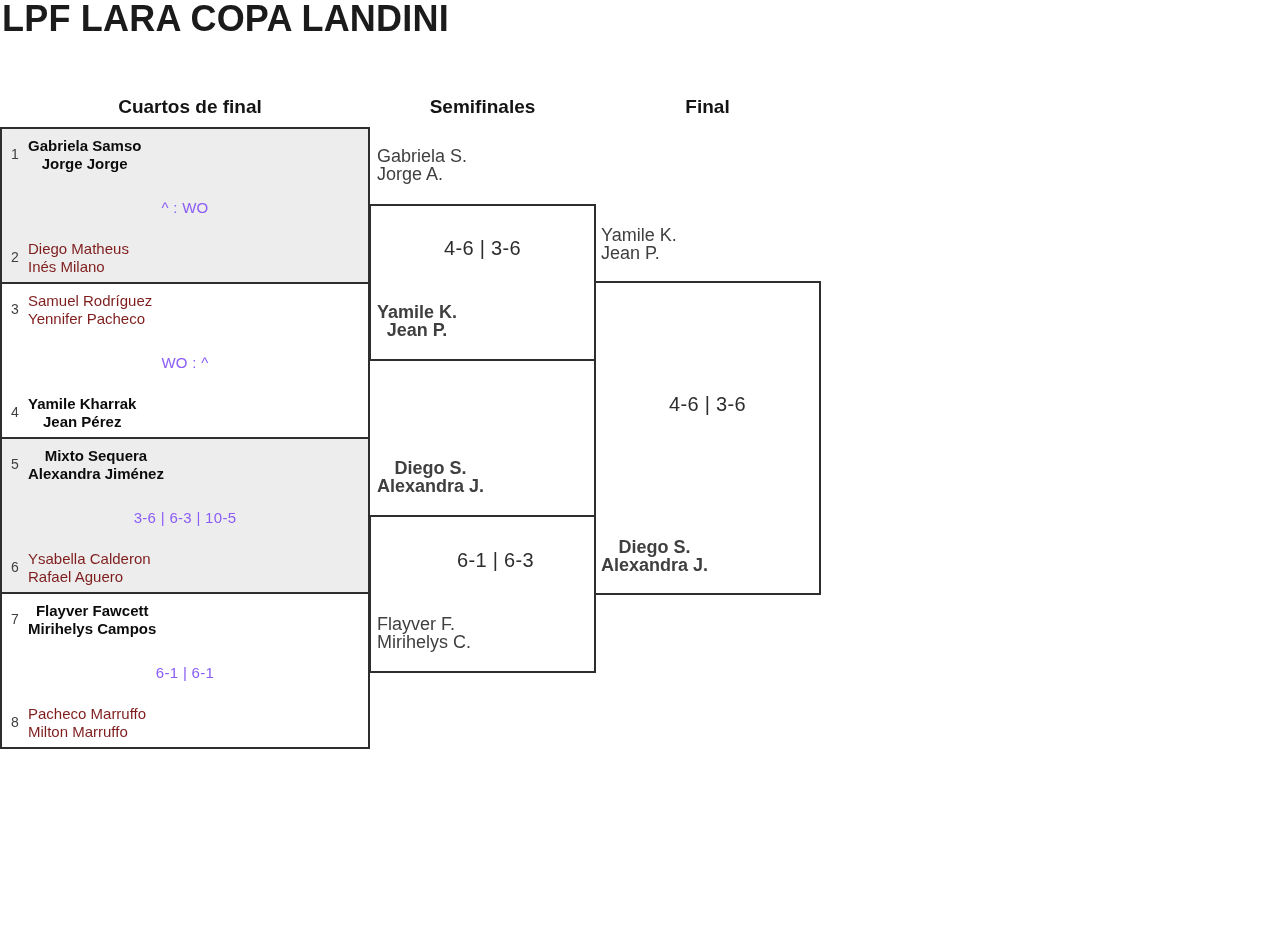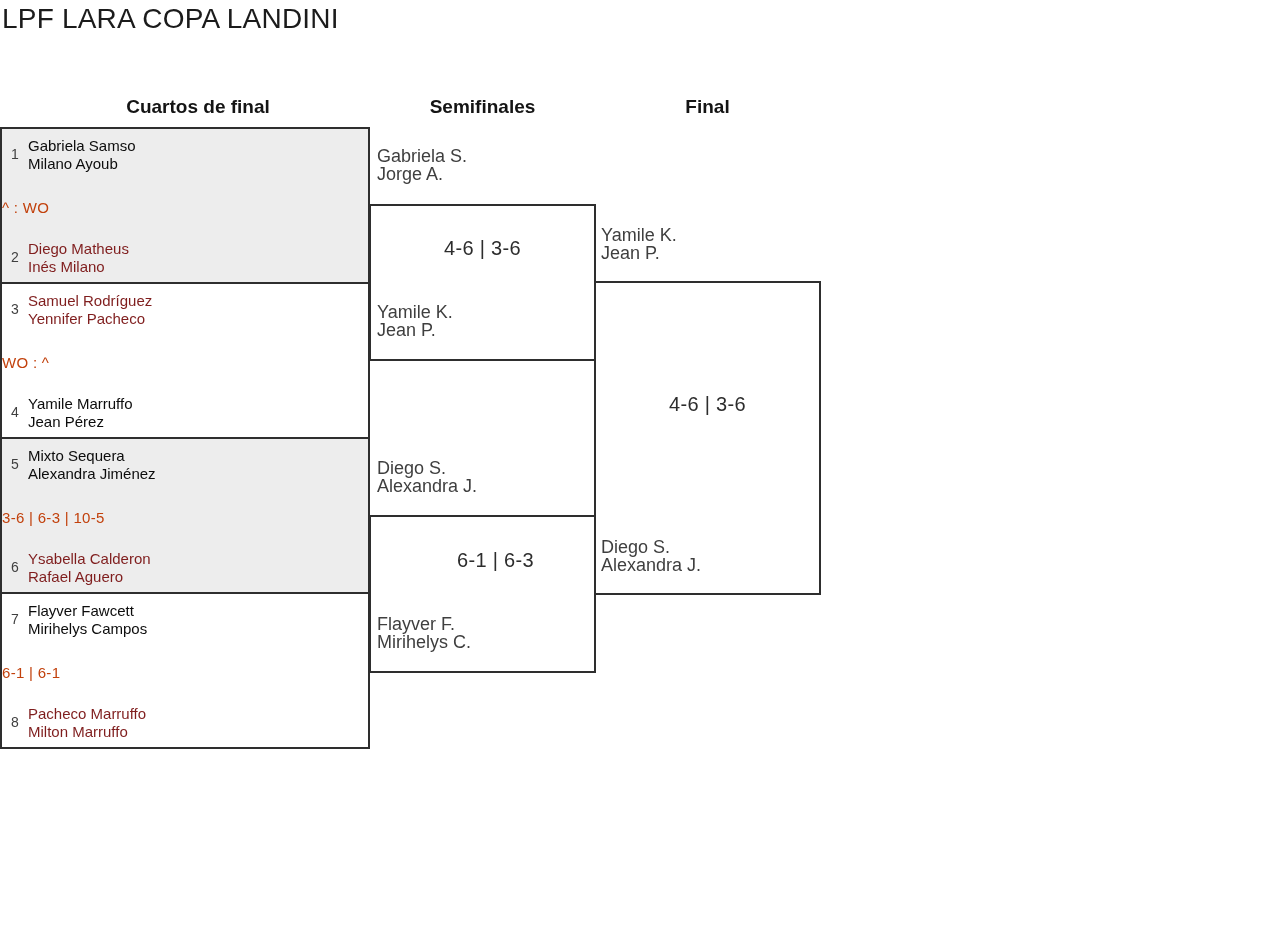--- a/index.html
+++ b/index.html
@@ -1,54 +1,54 @@
 <!DOCTYPE html>
 <html><head>
 <meta charset="utf-8">
 <style>
   html,body { margin:0; padding:0; background:#fff; }
   body { font-family:"Liberation Sans", sans-serif; }
   .canvas { position:relative; width:1280px; height:949px; background:#ffffff; overflow:hidden; }
 
   
-  .title { position:absolute; left:2px; top:2px; font-size:28px; line-height:33px;
-           font-weight:400; color:#1b1b1b; letter-spacing:.2px; }
+  .title { position:absolute; left:2px; top:2px; font-size:36px; line-height:33px;
+           font-weight:700; color:#1b1b1b; letter-spacing:.2px; }
 
   
   .logo { position:absolute; left:1048px; top:2px; width:230px; height:70px; }
   .dot { position:absolute; border-radius:50%; }
   .dot-blue-sm   { left:13px; top:11px; width:13px; height:13px; background:#2aa9e0; }
   .dot-green-lg  { left:34px; top:2px;  width:29px; height:29px; background:#76b725; }
   .dot-orange    { left:20px; top:27px; width:21px; height:21px; background:#ee7224; }
   .dot-blue-lg   { left:4px;  top:41px; width:23px; height:23px; background:#2aa9e0; }
   .dot-green-sm  { left:37px; top:43px; width:15px; height:15px; background:#76b725; }
   .logo-text { position:absolute; left:64px; top:0; font-size:53px; line-height:64px;
                font-weight:700; color:#76b725; letter-spacing:-2px; }
 
   
   .round-label { position:absolute; top:96px; font-size:19px; font-weight:700;
                  color:#141414; text-align:center; }
-  .rl-qf { left:0;     width:380px;padding-left:8px; }
+  .rl-qf { left:0;     width:380px; }
   .rl-sf { left:369px; width:227px; }
   .rl-f  { left:594px; width:227px; }
 
   
   .match { position:absolute; left:0; width:370px; height:157px; box-sizing:border-box;
            border:2px solid #2e2e2e; background:#ffffff; }
   .match.gray { background:#ededed; }
   .m1 { top:127px; } .m2 { top:282px; } .m3 { top:437px; } .m4 { top:592px; }
 
   .seed { position:absolute; left:4px; width:18px; text-align:center;
           font-size:14px; color:#3f3f3f; }
   .seed.s-top { top:17px; } .seed.s-bottom { top:120px; }
   .team { position:absolute; left:26px; font-size:15px; line-height:18px; color:#7f1d1d; }
   .team.t-top { top:8px; } .team.t-bottom { top:111px; }
-  .winner { font-weight:400; color:#0c0c0c; }
-  .qscore { position:absolute; left:0; width:100%; top:70px; 
-            font-size:15px; color:#c2410c; letter-spacing:.3px; }
+  .winner { font-weight:700; color:#0c0c0c;text-align:center; }
+  .qscore { position:absolute; left:0; width:100%; top:70px; text-align:center;
+            font-size:15px; color:#8b5cf6; letter-spacing:.3px; }
 
   
   .rbox { position:absolute; box-sizing:border-box; border:2px solid #2e2e2e; }
   .sf1  { left:369px; top:204px; width:227px; height:157px; }
   .sf2  { left:369px; top:515px; width:227px; height:158px; }
   .fin  { left:594px; top:281px; width:227px; height:314px; }
 
   
   .fteam  { position:absolute; font-size:18px; line-height:18px; color:#3f3f3f; }
   .ft-sf1-top { left:377px; top:147px; }
@@ -74,40 +74,40 @@
 
 
   <div class="round-label rl-qf">Cuartos de final</div>
   <div class="round-label rl-f">Final</div>
   <div class="round-label rl-sf">Semifinales</div>
 
   <div class="match gray m1">
     <div class="seed s-top">1</div>
     <div class="team t-top winner">
       <div>Gabriela Samso</div>
-      <div>Milano Ayoub</div>
+      <div>Jorge Jorge</div>
     </div>
     <div class="qscore">^ : WO</div>
     <div class="seed s-bottom">2</div>
     <div class="team t-bottom">
       <div>Diego Matheus</div>
       <div>Inés Milano</div>
     </div>
   </div>
 
   <div class="match m2">
     <div class="seed s-top">3</div>
     <div class="team t-top">
       <div>Samuel Rodríguez</div>
       <div>Yennifer Pacheco</div>
     </div>
     <div class="qscore">WO : ^</div>
     <div class="seed s-bottom">4</div>
     <div class="team t-bottom winner">
-      <div>Yamile Marruffo</div>
+      <div>Yamile Kharrak</div>
       <div>Jean Pérez</div>
     </div>
   </div>
 
   <div class="match gray m3">
     <div class="seed s-top">5</div>
     <div class="team t-top winner">
       <div>Mixto Sequera</div>
       <div>Alexandra Jiménez</div>
     </div>

